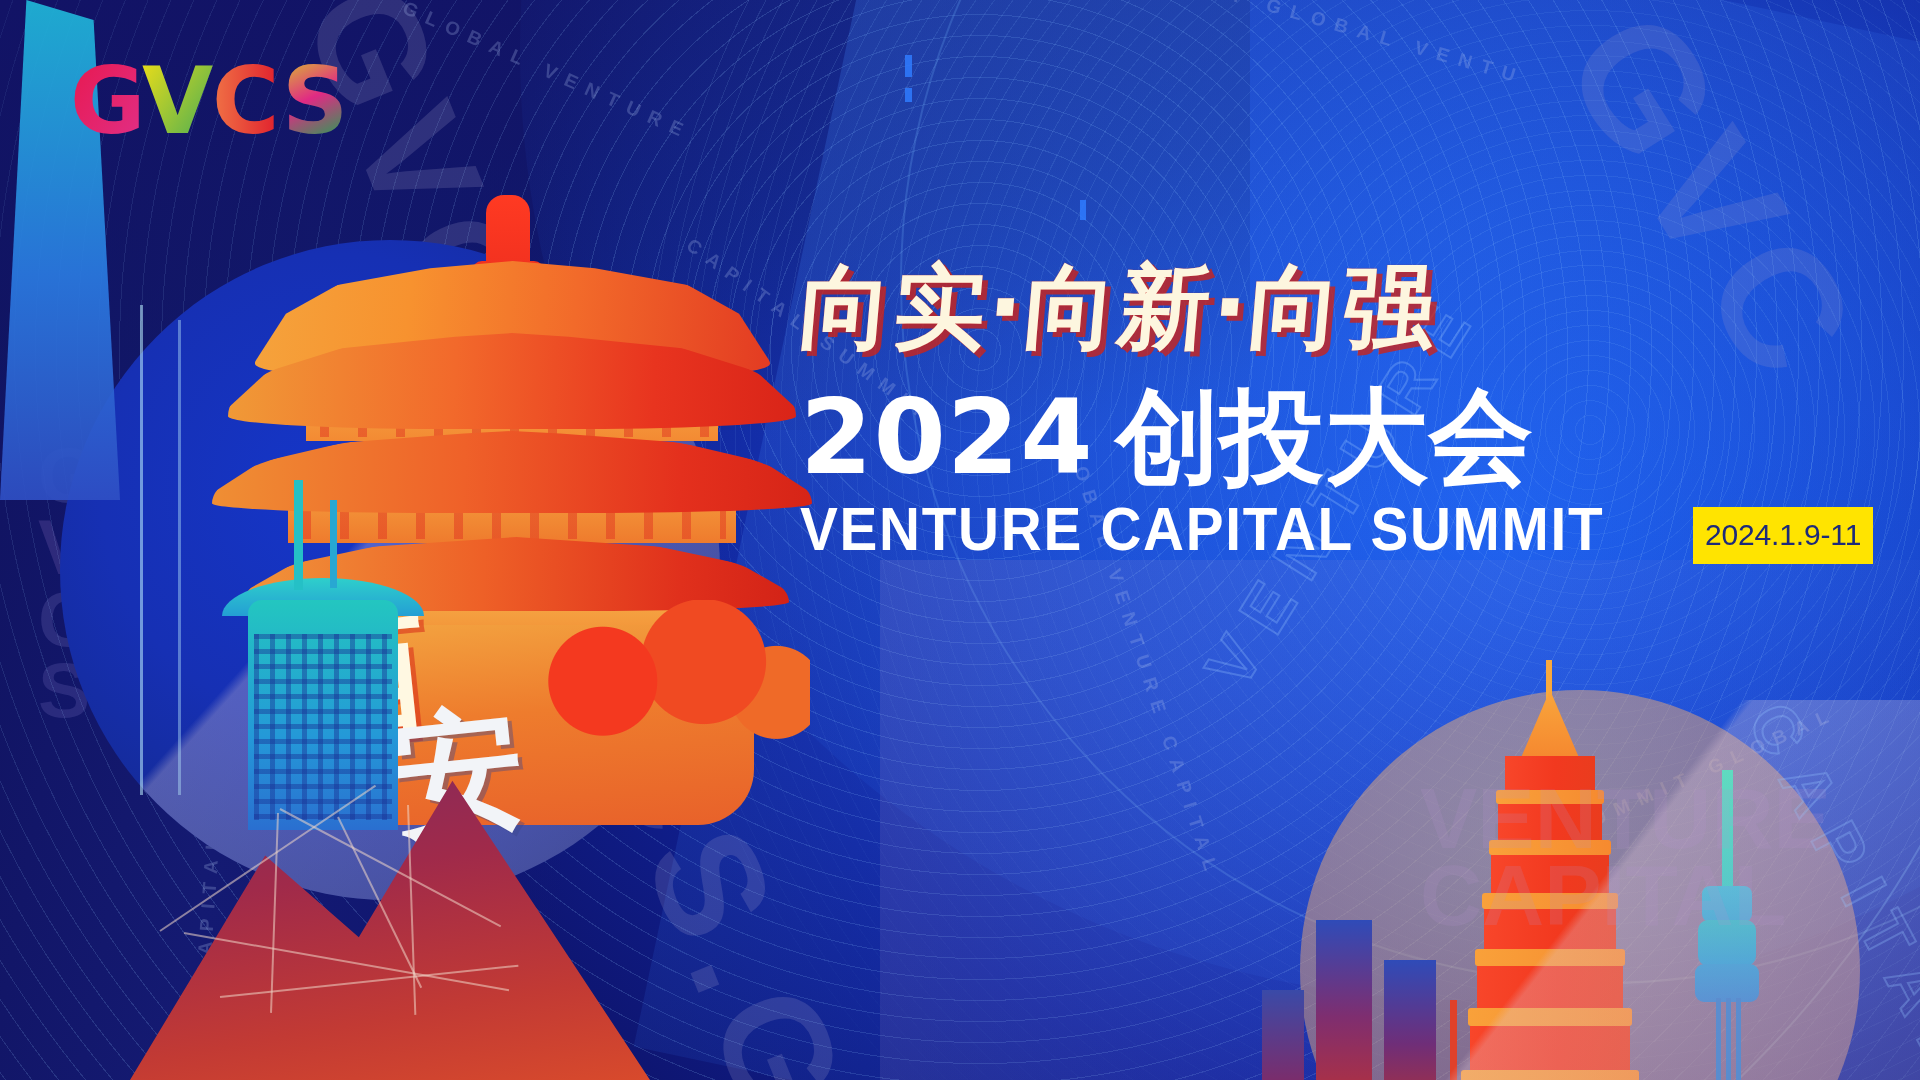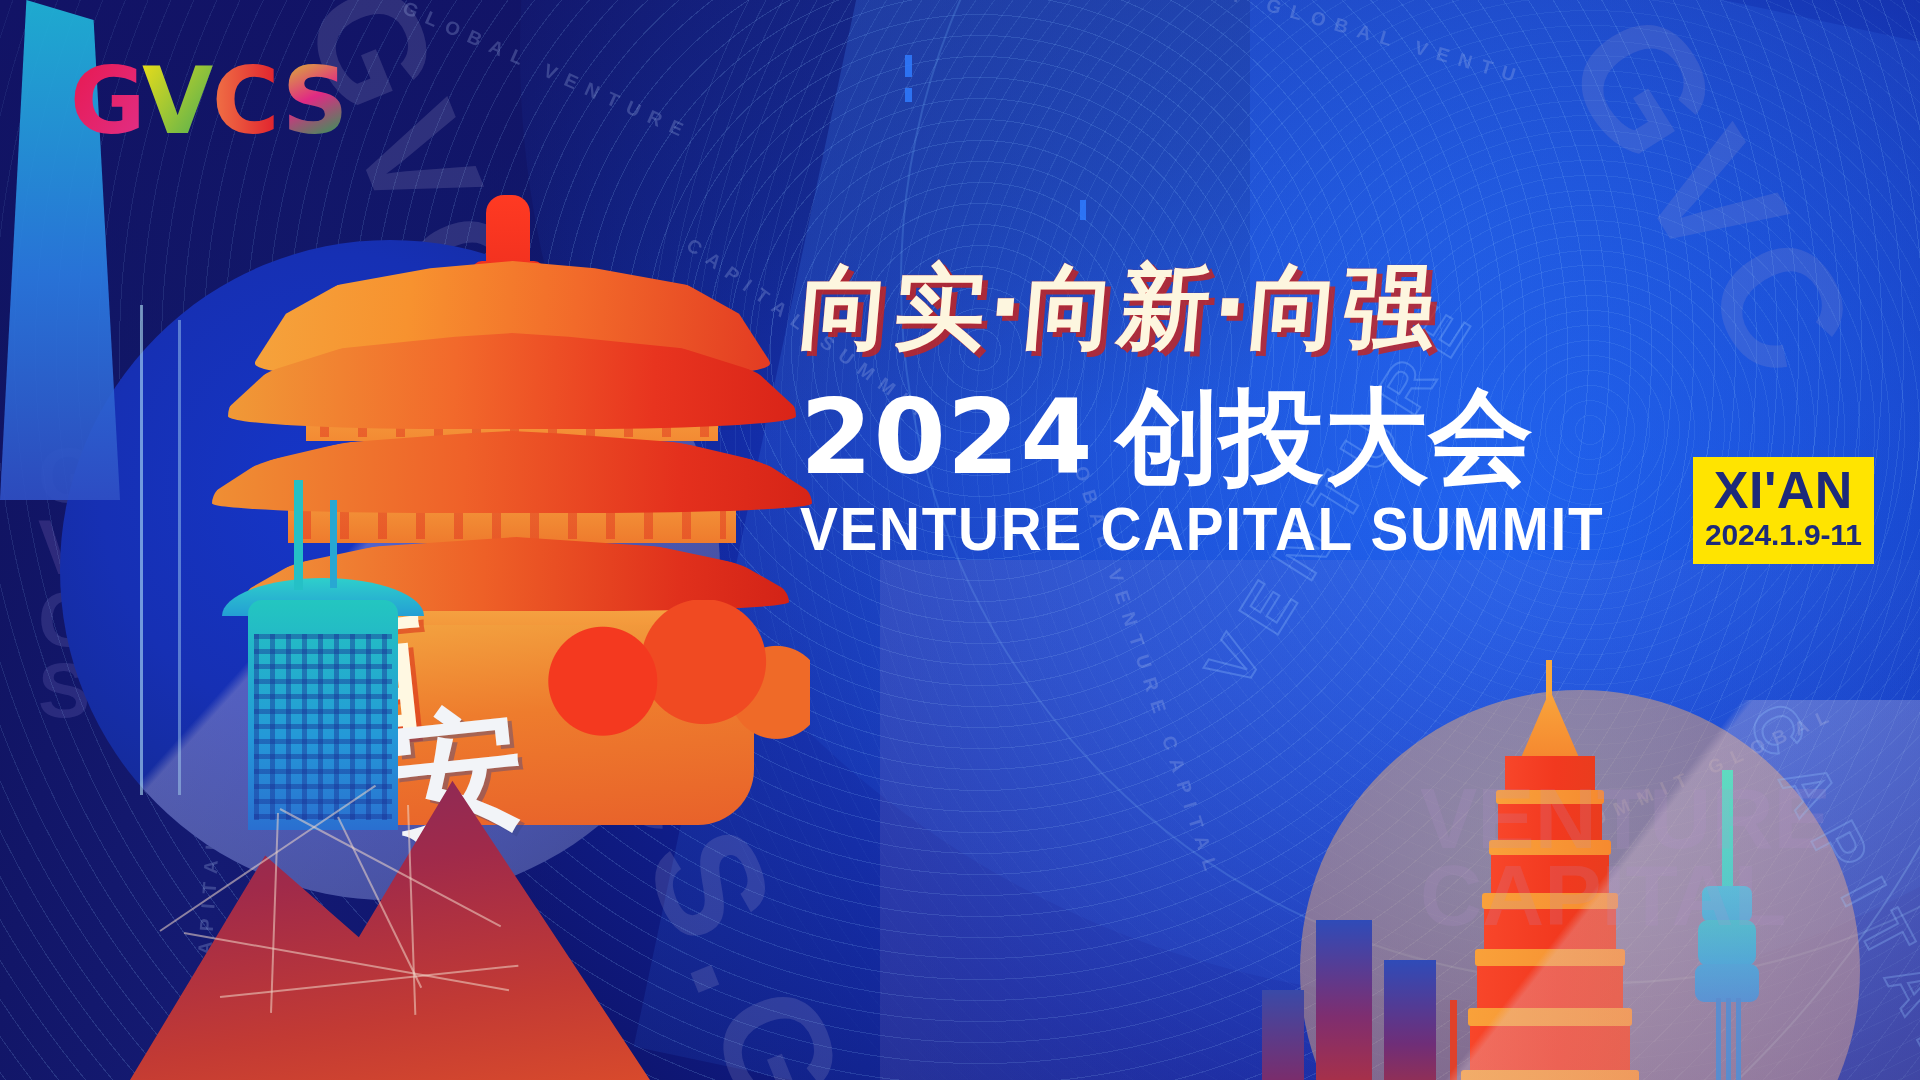--- a/index.html
+++ b/index.html
@@ -227,21 +227,21 @@
      font-family:"DejaVu Sans","Liberation Sans",sans-serif;}
   .maintitle .yr{letter-spacing:.01em;margin-right:22px;}
   .subtitle{font-size:61px;font-weight:800;color:#ffffff;letter-spacing:.030em;
      margin-top:4px;white-space:nowrap;transform:scaleX(.93);transform-origin:left center;
      font-family:"Liberation Sans",sans-serif;}
 
   .badge{margin-left:28px;margin-top:6px;background:#ffe400;
      padding:8px 12px 10px 12px;text-align:center;color:#1d2a7a;
      font-family:"Liberation Sans",sans-serif;}
   .badge .b1,.badge .b2{font-size:52px;font-weight:700;line-height:.98;letter-spacing:.01em;}
-  .badge .b3{font-size:30px;font-weight:700;line-height:1.22;margin-top:2px;letter-spacing:-.005em;}
+  .badge .b3{font-size:30px;font-weight:400;line-height:1.22;margin-top:2px;letter-spacing:-.005em;}
 
   
   .logo{position:absolute;left:70px;top:55px;width:300px;height:90px;}
   .logo text{font-family:"DejaVu Sans","Liberation Sans",sans-serif;
      font-weight:800;font-size:92px;}
 </style>
 </head>
 <body>
 
 <div id="poster">
@@ -403,19 +403,18 @@
   <div class="headline">
     <div class="slogan">向实·向新·向强</div>
 
     <div class="titlerow">
       <div>
         <div class="maintitle"><span class="yr">2024</span><span>创投大会</span></div>
         <div class="subtitle">VENTURE CAPITAL SUMMIT</div>
       </div>
 
       <div class="badge">
-        <div class="b1">XI'AN</div>
         <div class="b3">2024.1.9-11</div>
       </div>
     </div>
   </div>
 
 </div>
 
 </body></html>

